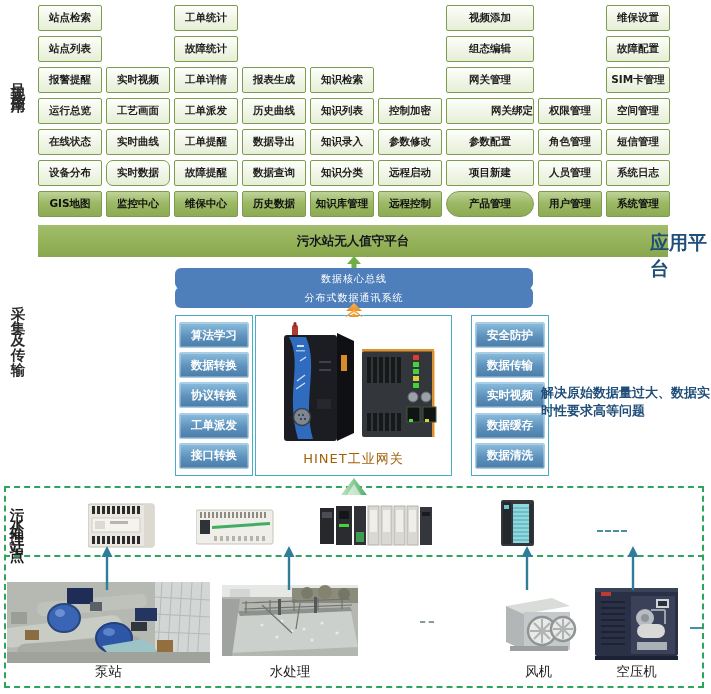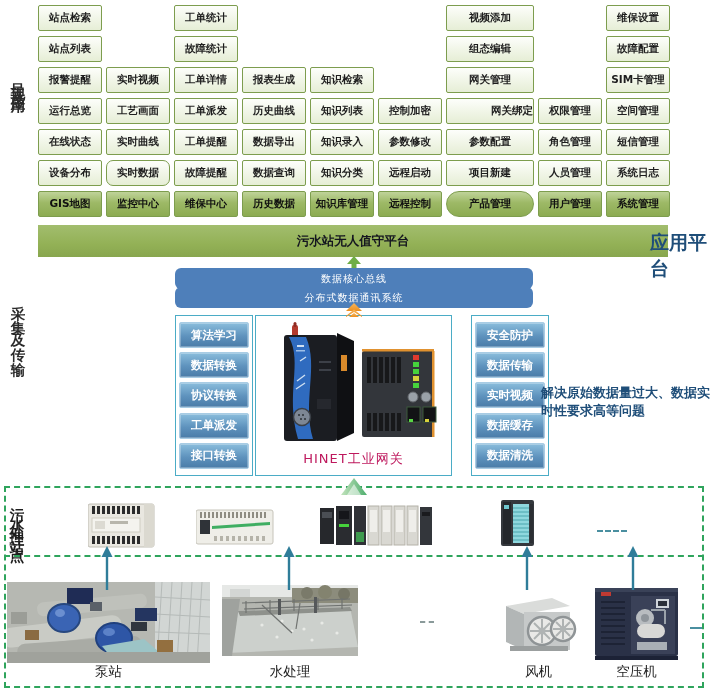--- a/index.html
+++ b/index.html
@@ -44,21 +44,21 @@
   #panel-left{left:175px;} #panel-right{left:455px;margin-left:16px;}
   .func-btn{height:24px;border:1px solid #a8cce4;border-radius:2px;
             background:linear-gradient(180deg,#8abddc 0%,#5e92bd 55%,#4a7ca8 100%);
             box-shadow:inset 0 0 0 1px rgba(255,255,255,.28);
             display:flex;align-items:center;justify-content:center;
             color:#fff;font-size:11.5px;font-weight:600;white-space:nowrap;}
   .gateway-panel{position:absolute;left:255px;top:315px;width:197px;height:161px;background:#fff;
             border:1px solid #4bacc6;box-sizing:border-box;}
   .gateway-art{position:absolute;left:11px;top:5px;}
   .gateway-title{position:absolute;left:0;right:0;bottom:7px;text-align:center;
-            font-size:13px;color:#be185d;letter-spacing:1px;}
+            font-size:13px;color:#a16207;letter-spacing:1px;}
 
   
   .annotation{position:absolute;left:541px;width:170px;font-size:13px;font-weight:700;
             color:#1f4e79;line-height:18px;}
   #ann1{top:329px;} #ann2{top:384px;}
 
   
   .station-box{position:absolute;left:4px;top:486px;width:700px;height:202px;
             border:2px dashed #2fa45c;box-sizing:border-box;z-index:1;}
   .station-divider{position:absolute;left:4px;top:555px;width:700px;height:0;

